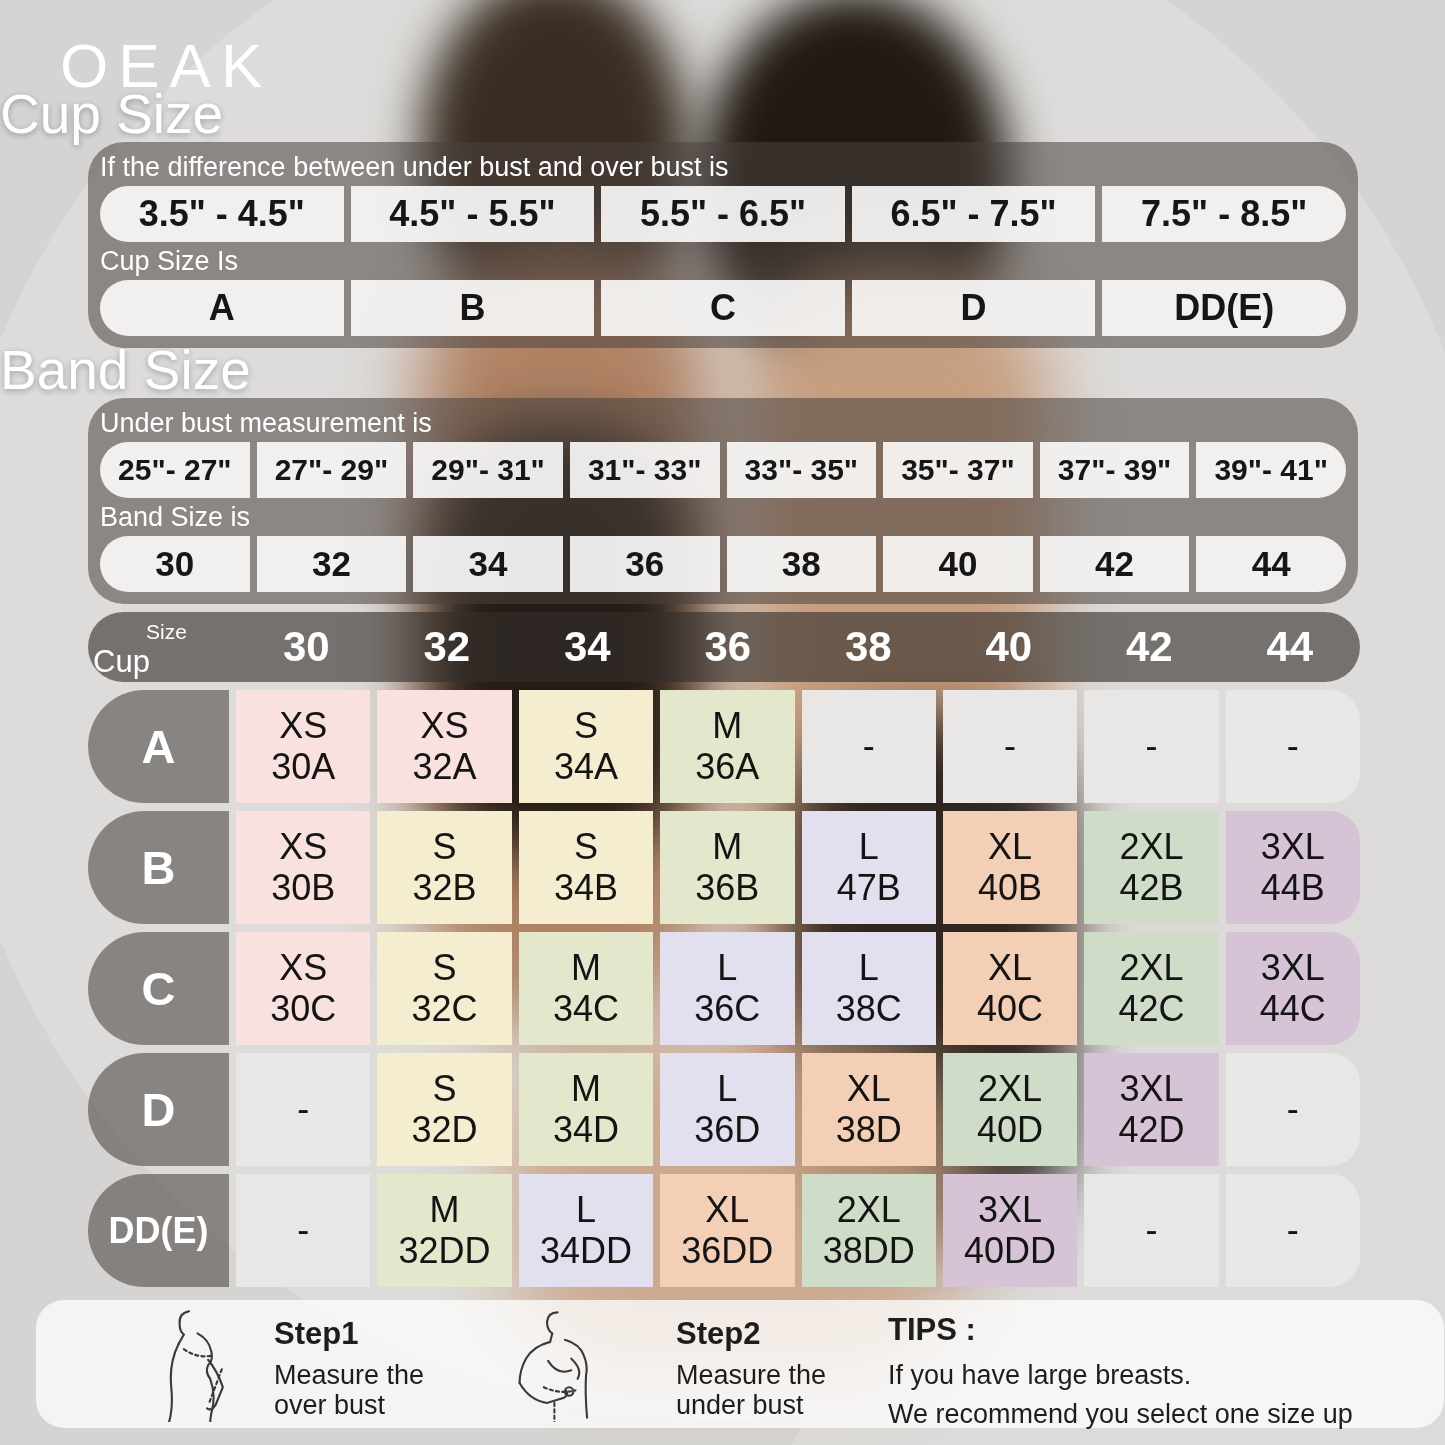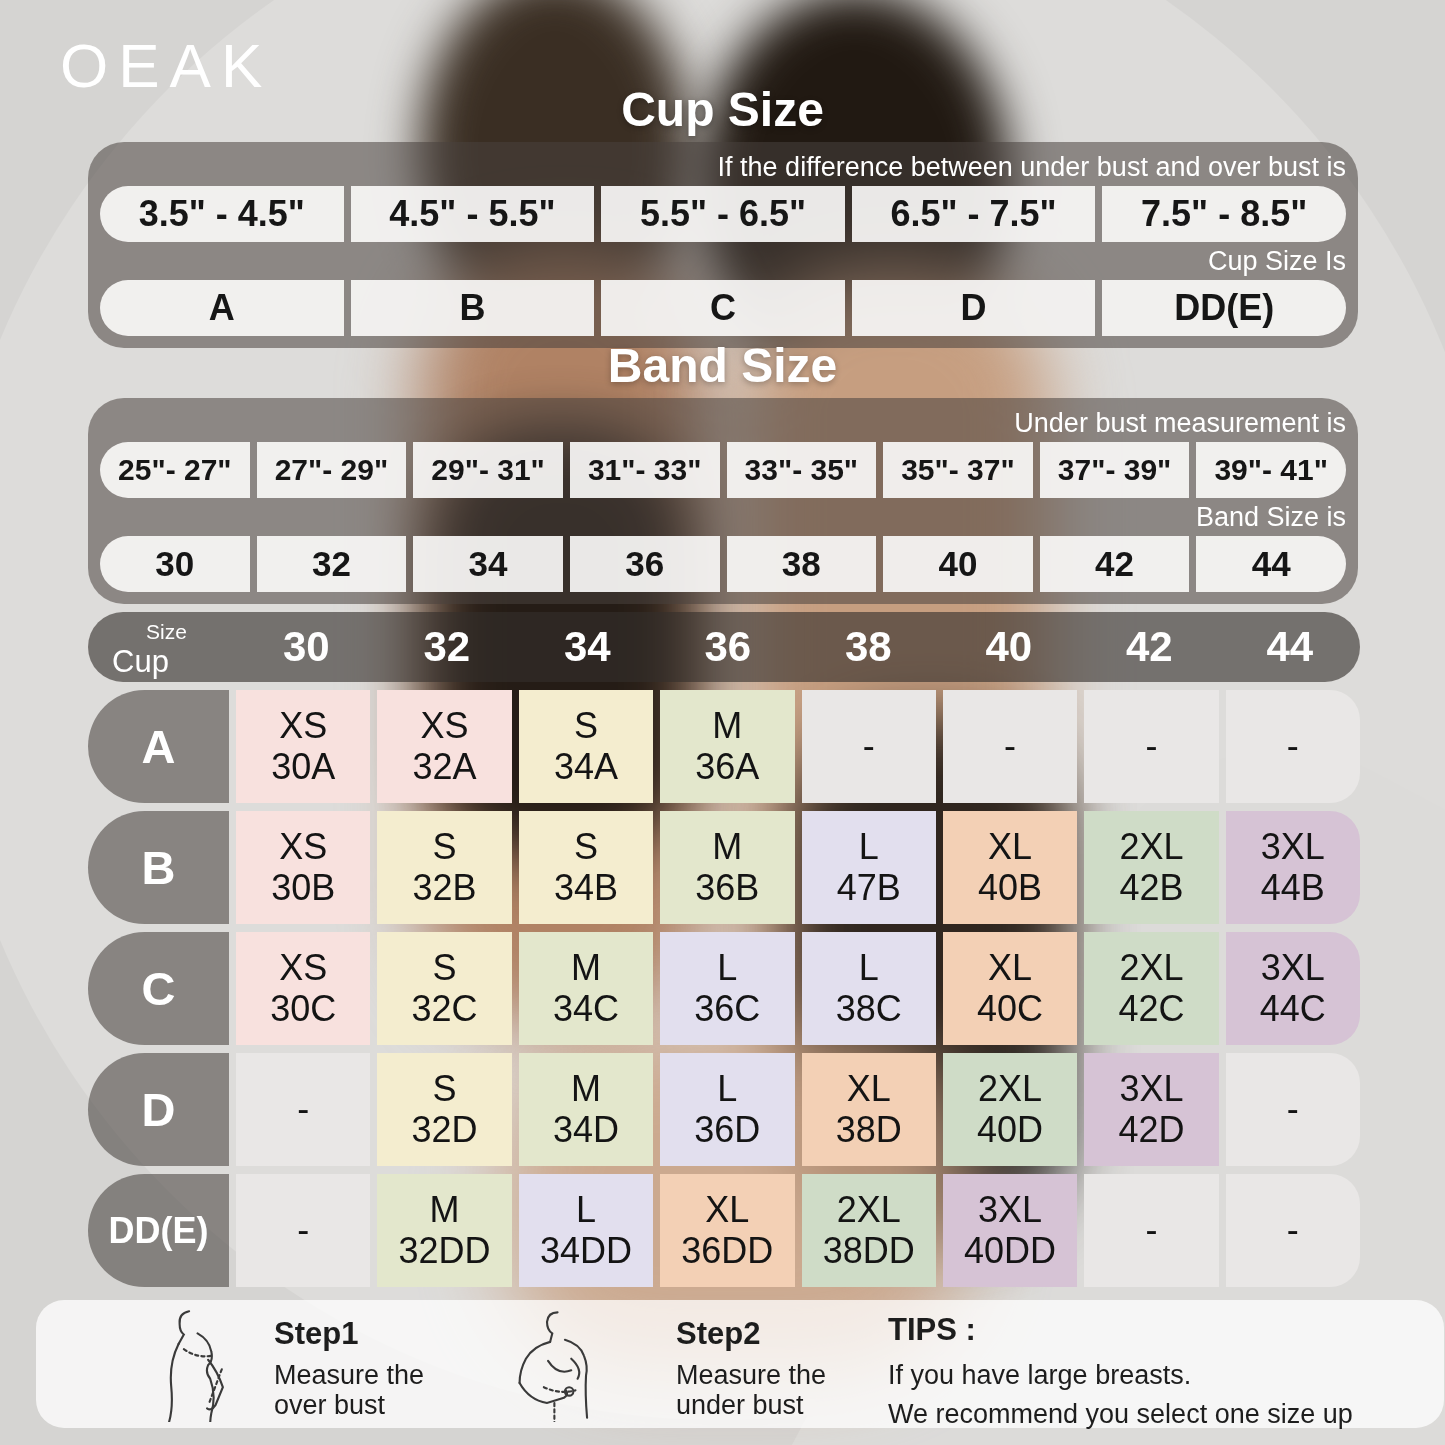--- a/index.html
+++ b/index.html
@@ -16,46 +16,46 @@
   .hair2{left:700px;top:-10px;width:310px;height:380px;background:#211912;filter:blur(24px);}
   .skin1{left:420px;top:250px;width:290px;height:780px;background:#b08264;border-radius:130px;filter:blur(36px);}
   .skin2{left:740px;top:270px;width:310px;height:840px;background:#c69e80;border-radius:130px;filter:blur(36px);}
   .garment1{left:430px;top:430px;width:260px;height:430px;background:#17120e;border-radius:110px;filter:blur(30px);opacity:.9;}
   .garment2{left:790px;top:720px;width:280px;height:520px;background:#16120f;border-radius:110px;filter:blur(32px);opacity:.85;}
   .legs{left:500px;top:1030px;width:470px;height:340px;background:#c9a183;border-radius:140px;filter:blur(42px);opacity:.85;}
 
   
   .logo{position:absolute;left:60px;top:30px;font-size:62px;letter-spacing:10px;color:#ffffff;}
   .page-title{position:absolute;right:44px;top:46px;font-size:46px;color:#ffffff;}
-  .section-heading{position:absolute;left:0;right:0;text-align:center;color:#ffffff;
-                   font-size:48px;font-weight:bold;text-shadow:0 2px 6px rgba(0,0,0,.28);}
+  .section-heading{position:absolute;left:0;right:0;text-align:left;color:#ffffff;
+                   font-size:55px;font-weight:normal;text-shadow:0 2px 6px rgba(0,0,0,.28);}
   .h-cup{top:82px;}
   .h-band{top:338px;}
 
   
   .section{position:absolute;left:88px;width:1270px;background:rgba(72,66,62,.55);
            border-radius:36px;padding:6px 12px 12px 12px;box-sizing:border-box;}
   .sec-cup{top:142px;}
   .sec-band{top:398px;}
-  .sec-label{color:#ffffff;font-size:27px;text-align:right;line-height:38px;}
+  .sec-label{color:#ffffff;font-size:27px;text-align:left;line-height:38px;}
   .pill-row{display:flex;gap:7px;height:56px;}
   .pill{flex:1;background:rgba(250,249,247,.92);display:flex;align-items:center;justify-content:center;
         font-weight:bold;color:#161616;white-space:nowrap;}
   .pill:first-child{border-radius:28px 0 0 28px;}
   .pill:last-child{border-radius:0 28px 28px 0;}
   .row-5 .pill{font-size:36px;}
   .row-8 .pill{font-size:30px;}
   .row-8.values .pill{font-size:35px;}
 
   
   .m-header{position:absolute;left:88px;top:612px;width:1272px;height:70px;box-sizing:border-box;
             background:rgba(52,47,43,.62);border-radius:36px;display:flex;}
   .corner{width:148px;flex:none;position:relative;color:#fff;}
   .corner .size{position:absolute;top:8px;left:58px;font-size:21px;}
-  .corner .cup{position:absolute;bottom:2px;left:24px;font-size:31px;text-align:right;}
+  .corner .cup{position:absolute;bottom:2px;left:5px;font-size:31px;text-align:right;}
   .col-label{flex:1;display:flex;align-items:center;justify-content:center;
              color:#ffffff;font-size:42px;font-weight:bold;}
   .m-rows{position:absolute;left:88px;top:690px;width:1272px;}
   .m-row{display:flex;gap:7px;height:113px;margin-bottom:8px;}
   .row-label{flex:none;width:141px;background:rgba(66,60,56,.55);border-radius:58px 0 0 58px;
              display:flex;align-items:center;justify-content:center;color:#fff;font-size:47px;font-weight:bold;}
   .row-label.small{font-size:36px;}
   .cell{flex:1;display:flex;flex-direction:column;align-items:center;justify-content:center;
         font-size:36px;color:#141414;line-height:1.12;}
   .m-row .cell:last-child{border-radius:0 30px 30px 0;}

